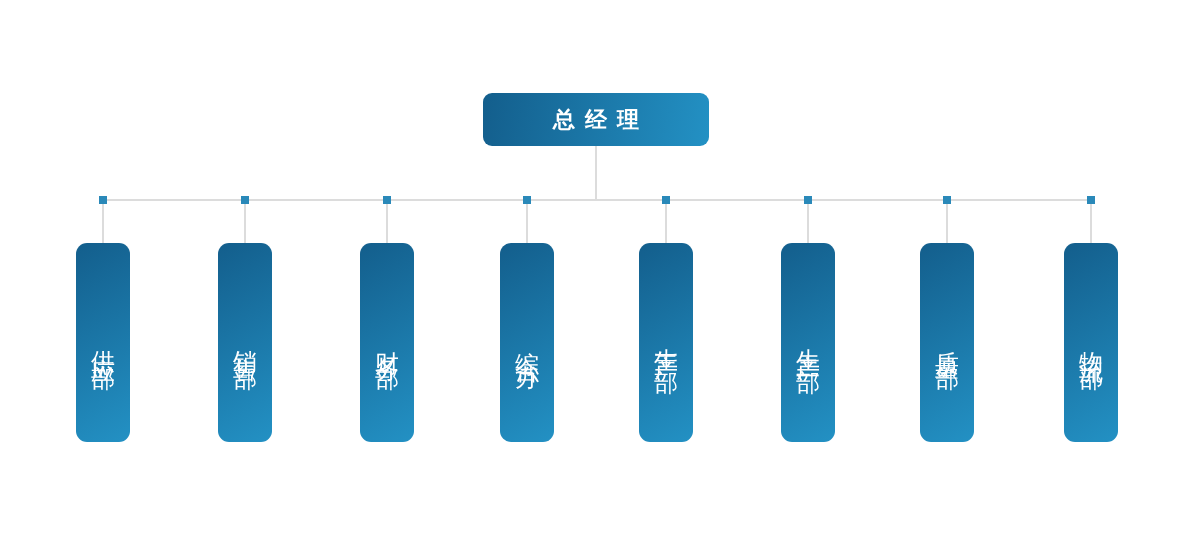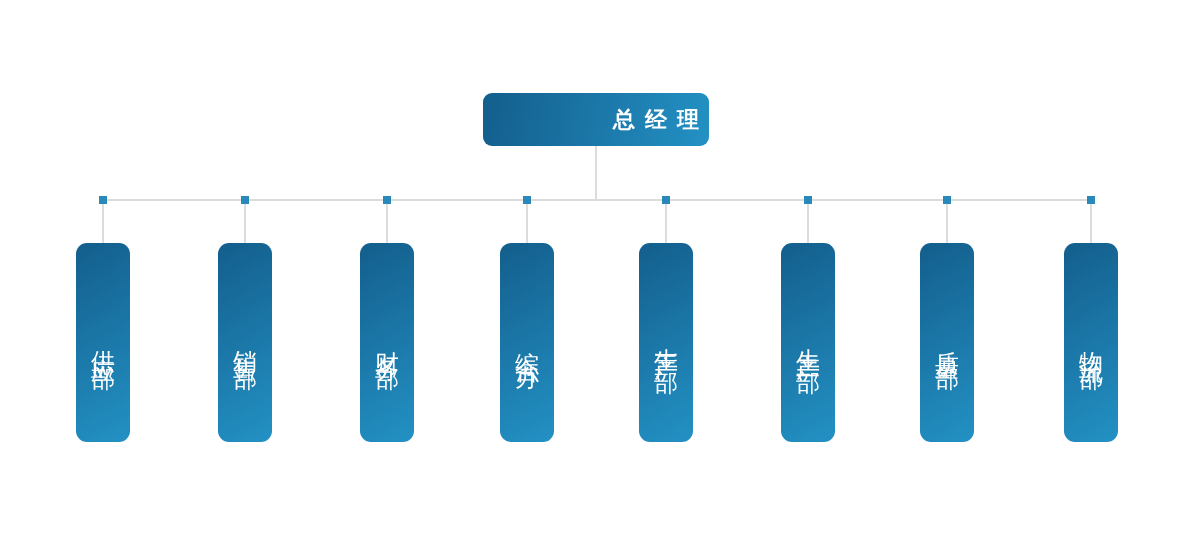--- a/index.html
+++ b/index.html
@@ -19,21 +19,21 @@
   .root-box {
     position: absolute;
     left: 483px;
     top: 93px;
     width: 226px;
     height: 53px;
     border-radius: 9px;
     background: linear-gradient(100deg, var(--c-dark, #135e8c) 0%, var(--c-light, #2391c4) 100%);
     display: flex;
     align-items: center;
-    justify-content: flex-end;
+    justify-content: center;
     color: #ffffff;
     font-size: 22px;
     font-weight: 700;
     letter-spacing: 10px;
     text-indent: 10px; 
   }
   
   .line {
     position: absolute;
     background: var(--c-line, #dcdcdc);

